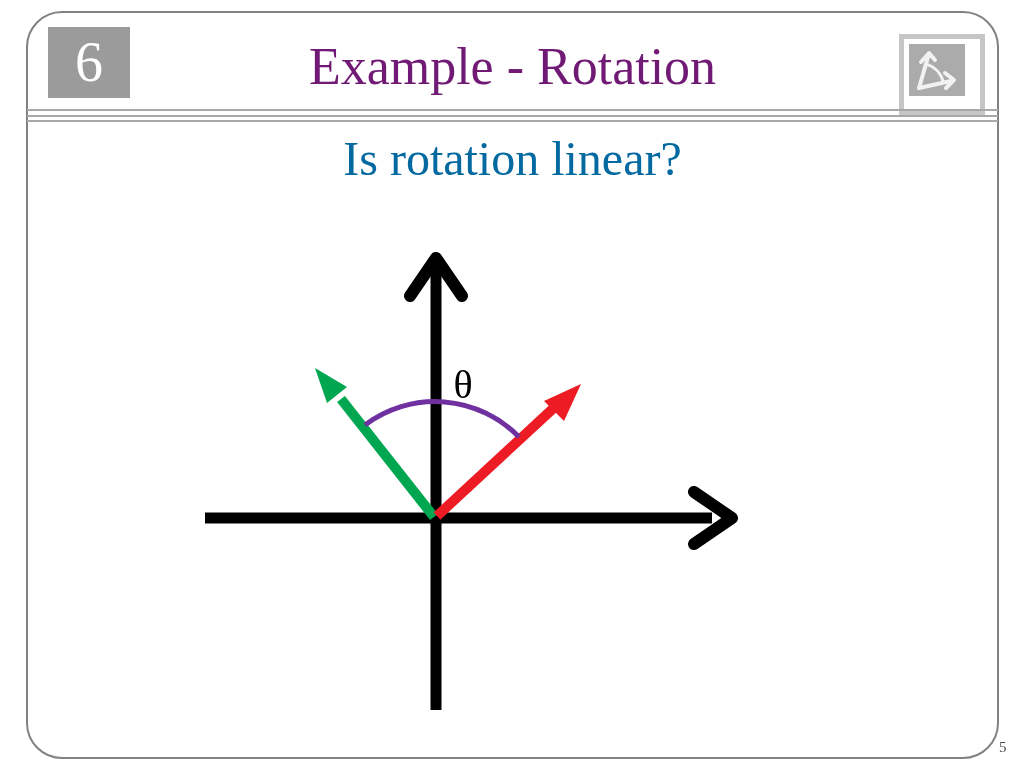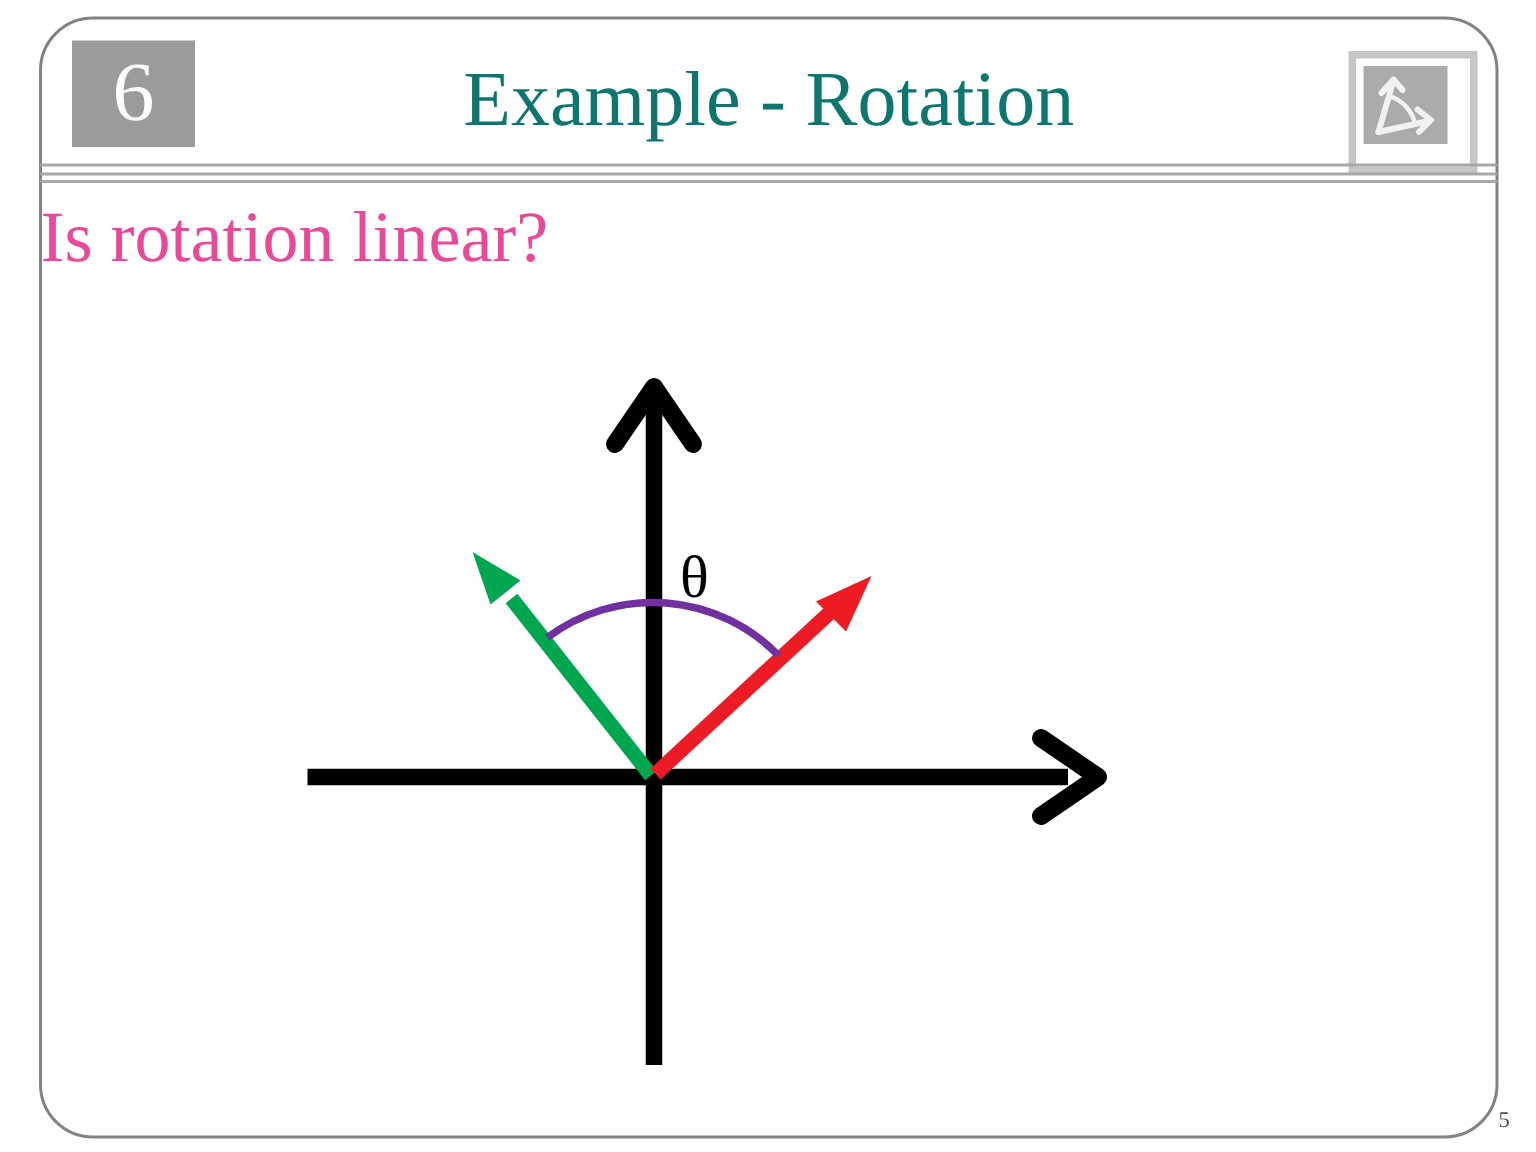--- a/index.html
+++ b/index.html
@@ -29,21 +29,21 @@
     line-height: 71px;
     text-align: center;
   }
 
   .slide-title {
     left: 27px; top: 38px;
     width: 971px;
     text-align: center;
     font-size: 52px;
     line-height: 58px;
-    color: #0f766e;
+    color: #701a75;
     white-space: nowrap;
   }
 
   .sep-line {
     left: 27px;
     width: 971px;
     height: 2px;
     background: #a8a8a8;
   }
   .sep-1 { top: 109px; }
@@ -58,24 +58,24 @@
     padding: 5px;
   }
   .header-icon-inner {
     width: 56px; height: 52px;
     background: #ababab;
   }
 
   .question-text {
     left: 27px; top: 132px;
     width: 971px;
-    text-align: left;
+    text-align: center;
     font-size: 48px;
     line-height: 54px;
-    color: #ec4899;
+    color: #0369a1;
     white-space: nowrap;
   }
 
   .diagram-svg {
     left: 0; top: 0;
     width: 1024px; height: 768px;
   }
 
   .page-number {
     left: 999px; top: 739px;

